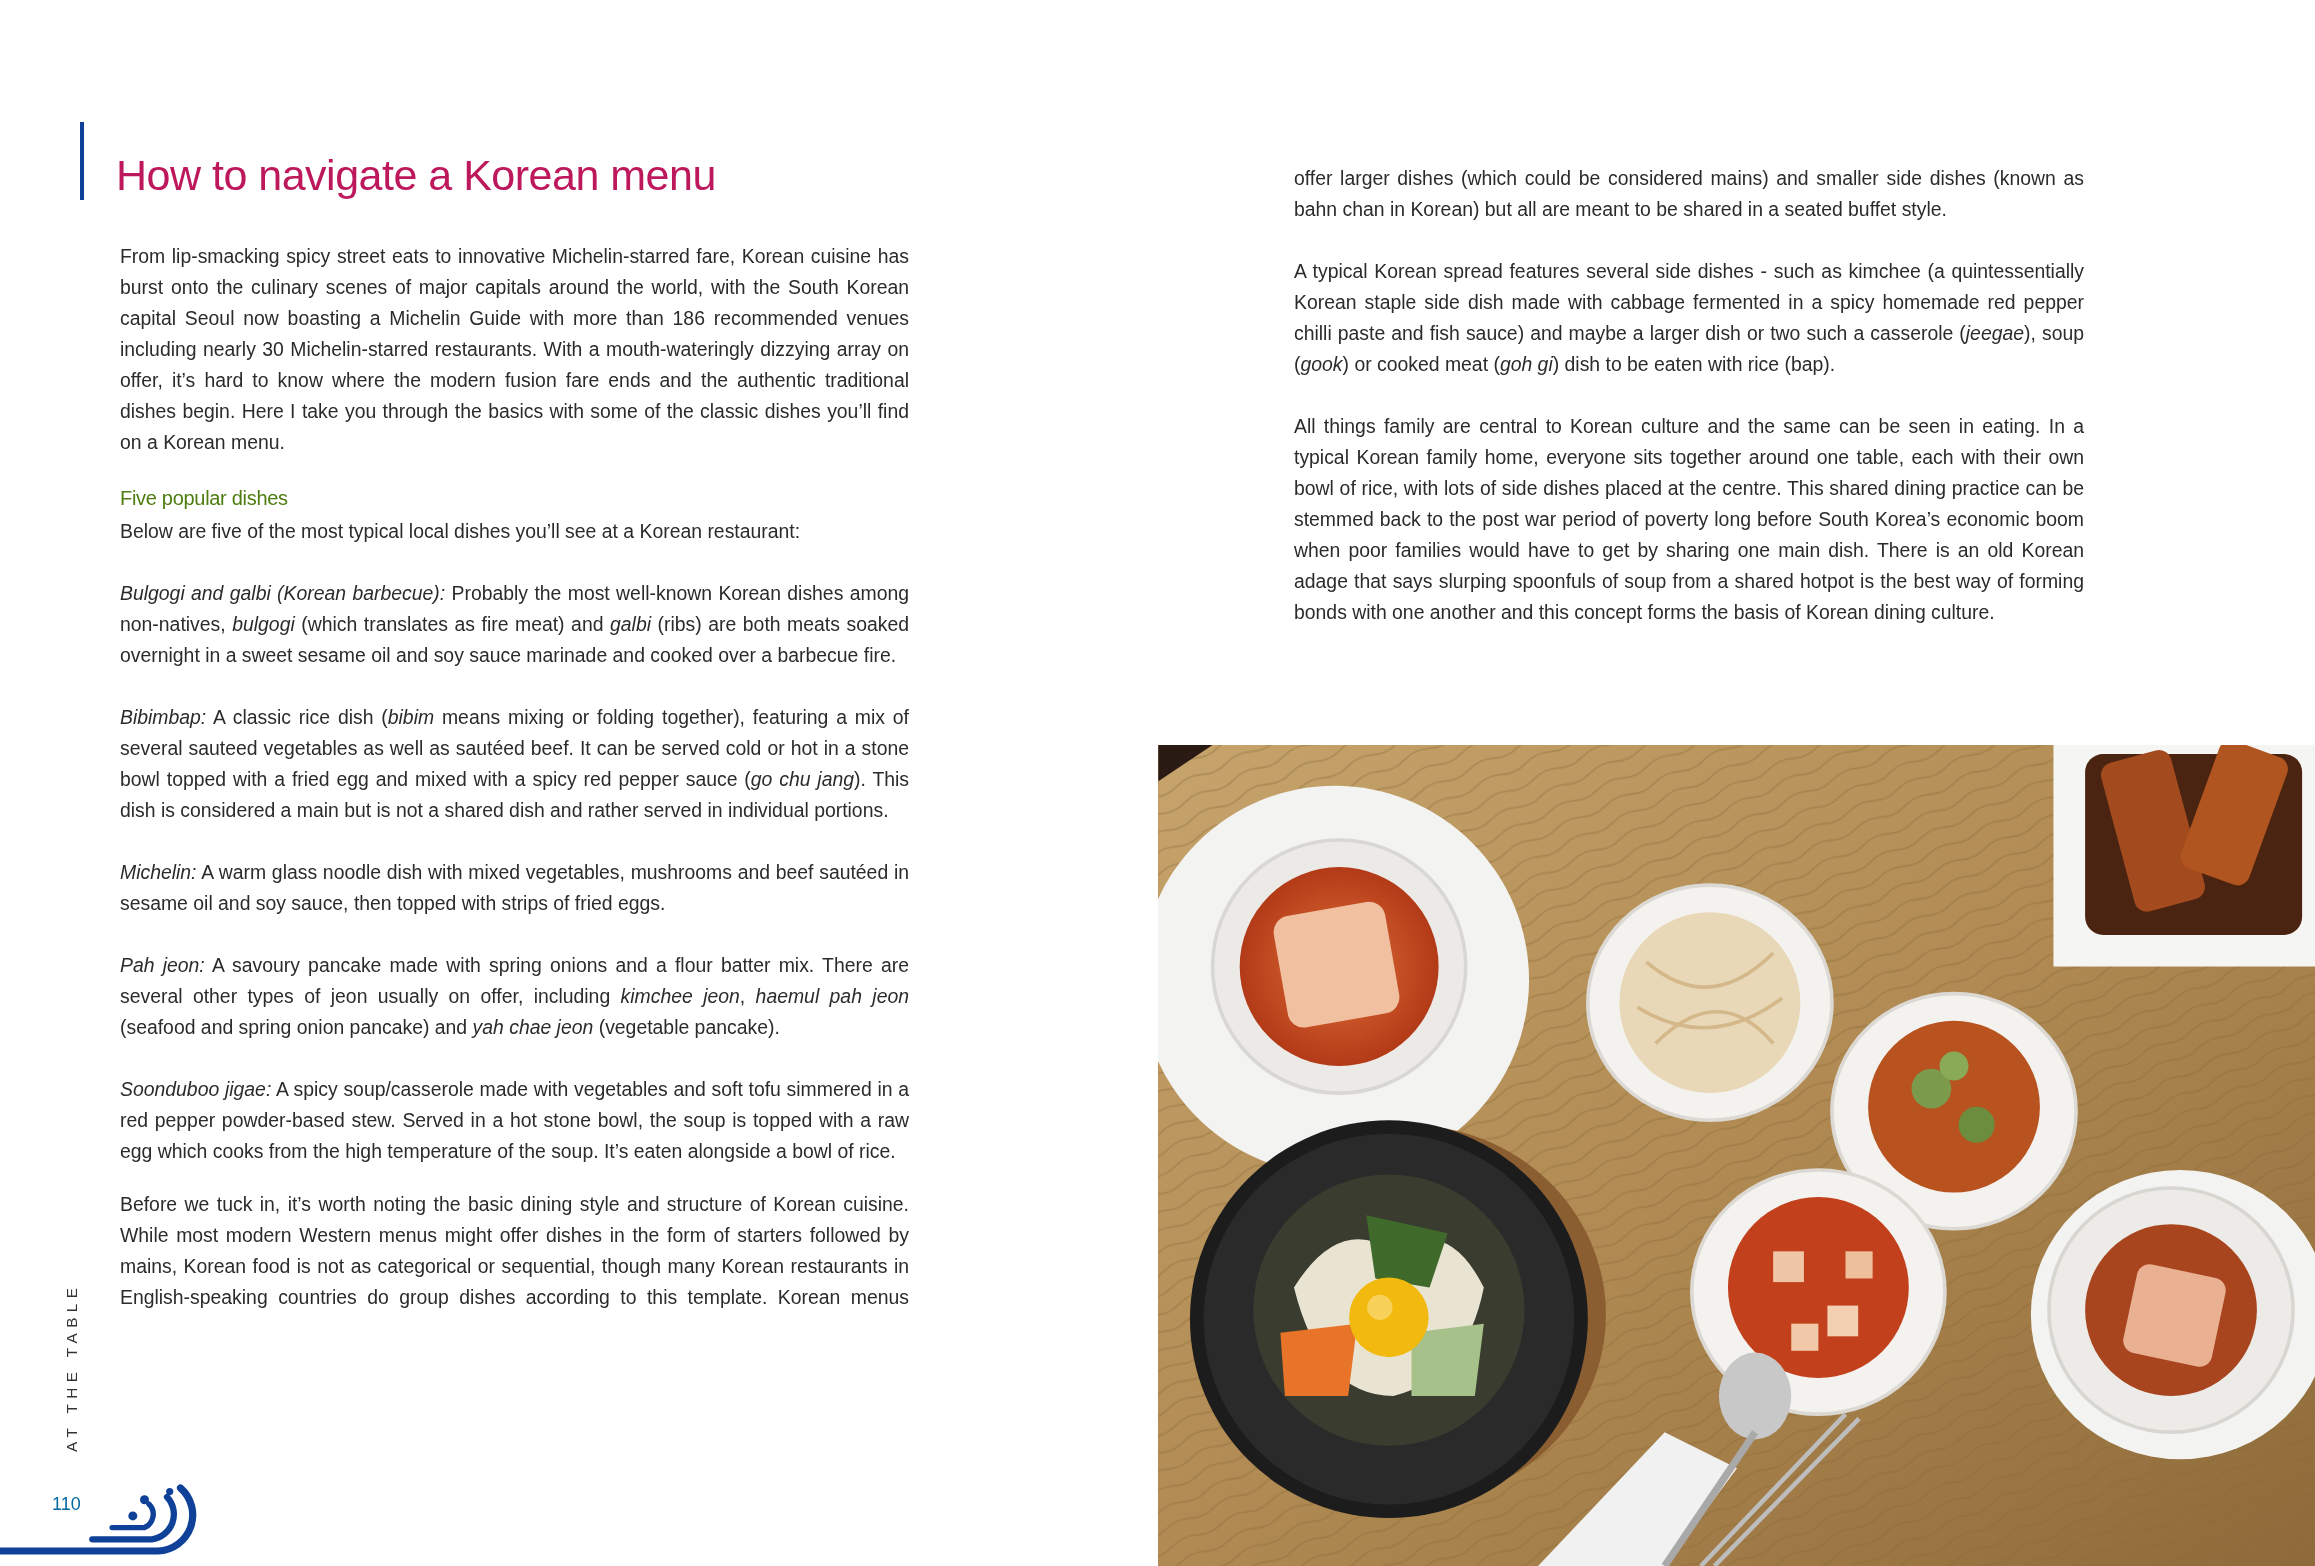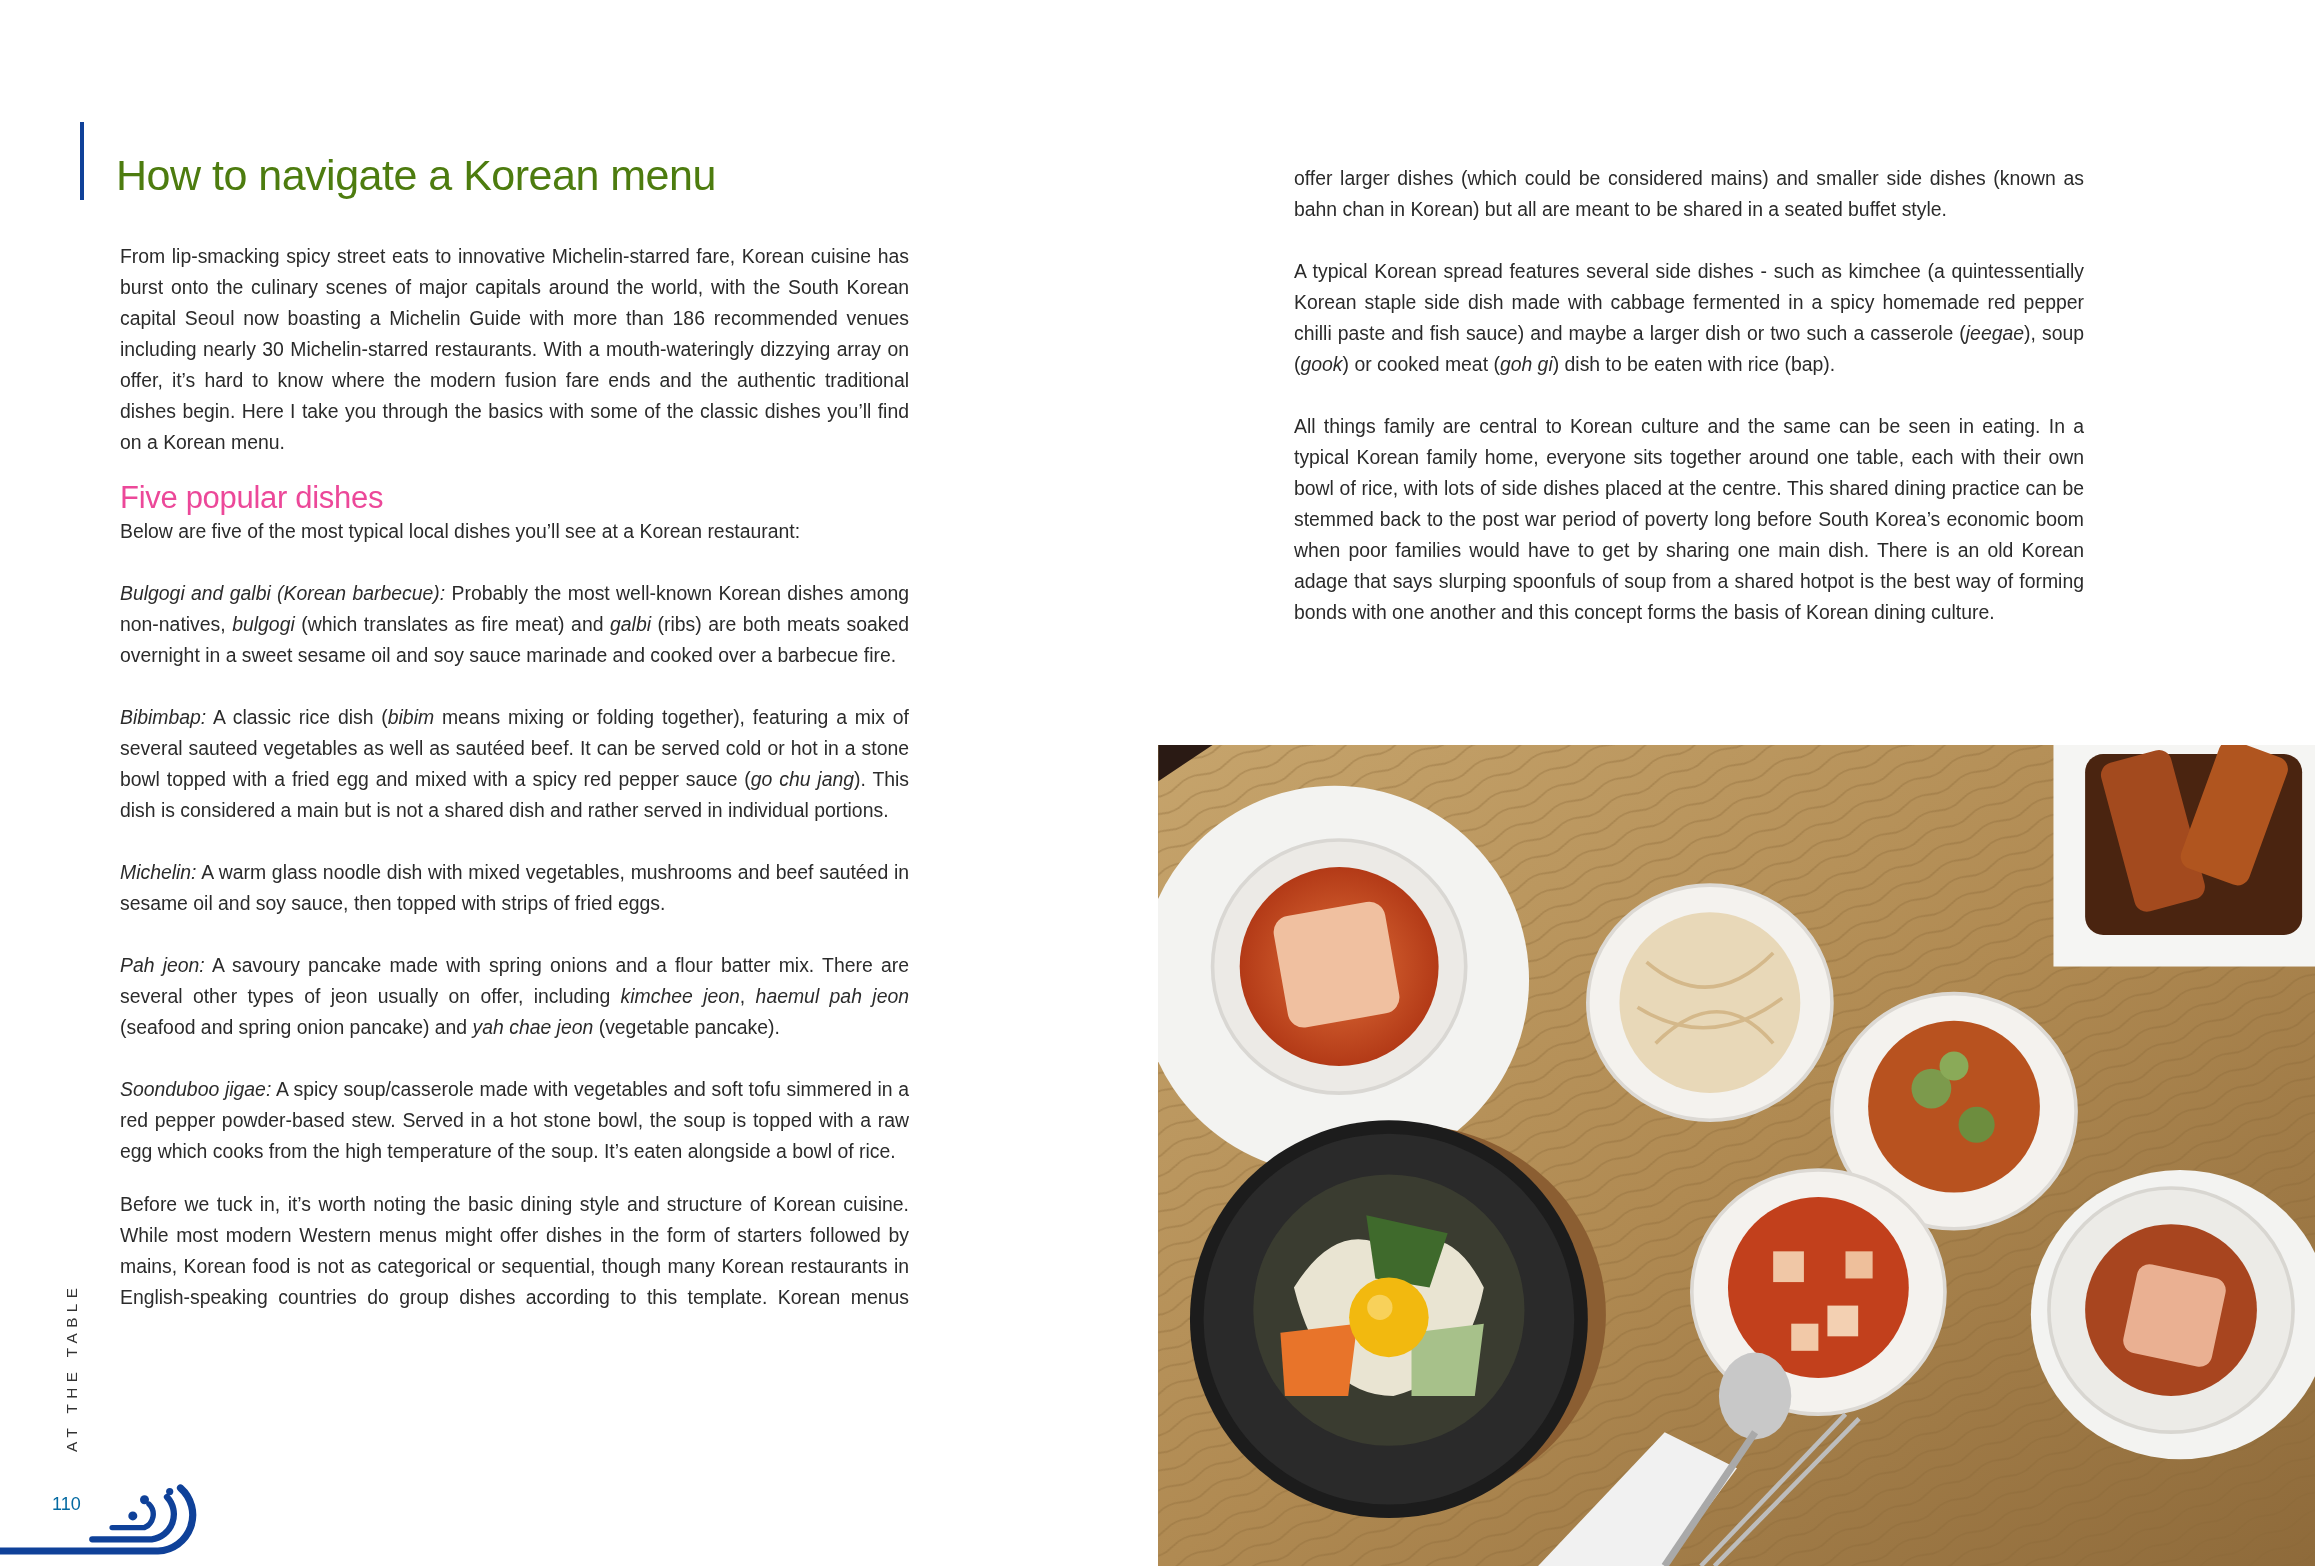--- a/index.html
+++ b/index.html
@@ -1,26 +1,26 @@
 <!DOCTYPE html>
 <html style="font-size:14.5px"><head>
 <meta charset="utf-8">
 <style>
   html, body { margin: 0; padding: 0; background: #ffffff; }
   body { width: 2316px; height: 1567px; position: relative; overflow: hidden;
          font-family: "Liberation Sans", "DejaVu Sans", sans-serif; color: #2a2a2a; }
   .accent-bar { position: absolute; left: 80px; top: 122px; width: 3.6px; height: 78px; background: #0f4199; }
   .title { position: absolute; left: 116px; top: 154px; margin: 0; font-weight: 400; font-size: 43px;
-           letter-spacing: -0.5px; color: #4d7c0f; line-height: 1; }
+           letter-spacing: -0.5px; color: #be185d; line-height: 1; }
   .col { position: absolute; font-size: 19.4px; line-height: 31px; text-align: justify; color: #2b2b2b; }
   .col-left { left: 120px; width: 789px; }
   .col-right { left: 1294px; width: 790px; top: 163px; }
   .col p { margin: 0; }
   .gap { height: 31px; }
-  .subhead { margin: 0; font-size: 31px; line-height: 36px; font-weight: 400; color: #ec4899; letter-spacing: -0.3px; }
+  .subhead { margin: 0; font-size: 20px; line-height: 36px; font-weight: 400; color: #4d7c0f; letter-spacing: -0.3px; }
   em { font-style: italic; }
   .lead { font-style: italic; }
   .side-label { position: absolute; left: 63px; top: 1452px; transform: rotate(-90deg); transform-origin: left top;
                 font-size: 15.4px; letter-spacing: 5.4px; color: #333; white-space: nowrap; }
   .page-number { position: absolute; left: 52px; top: 1494px; font-size: 18px; color: #0369a1; }
   .logo { position: absolute; left: 0; top: 1470px; }
   .photo { position: absolute; left: 1158px; top: 745px; width: 1158px; height: 821px; overflow: hidden; background: #b08a55; }
 </style>
 </head>
 <body>

